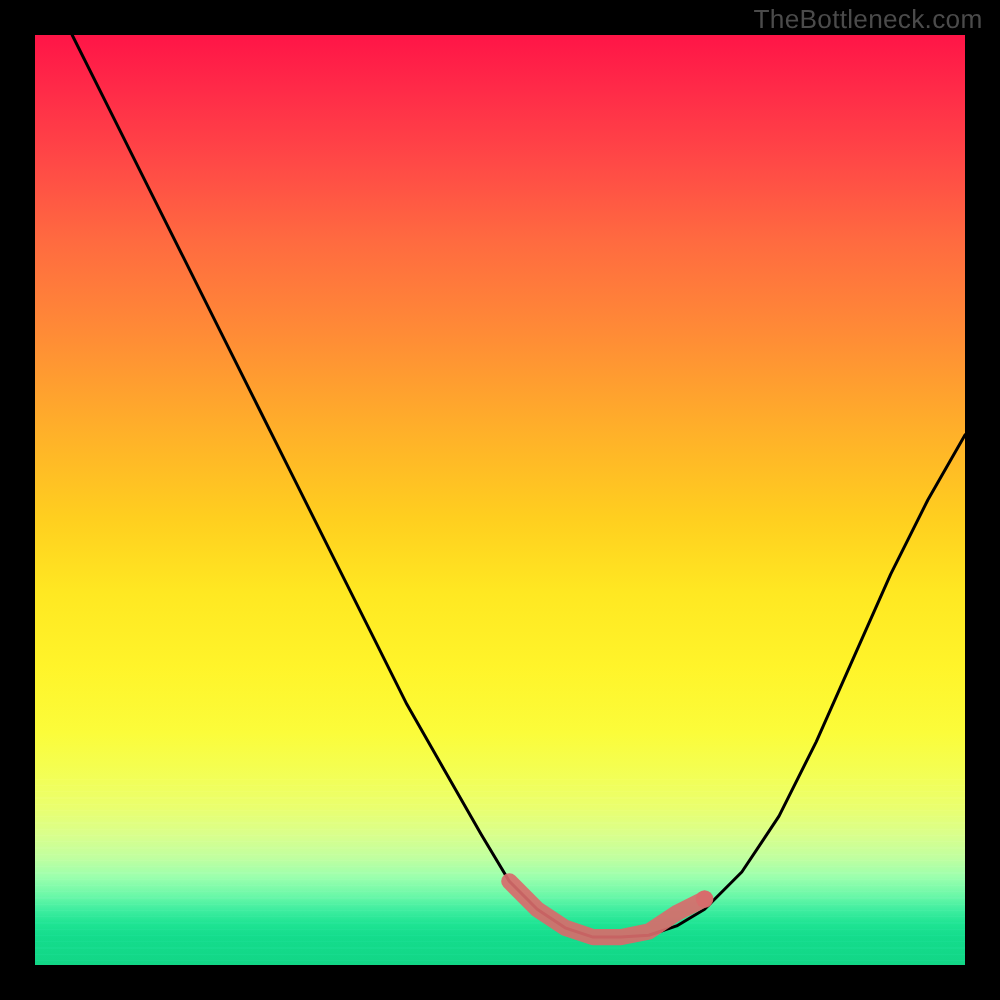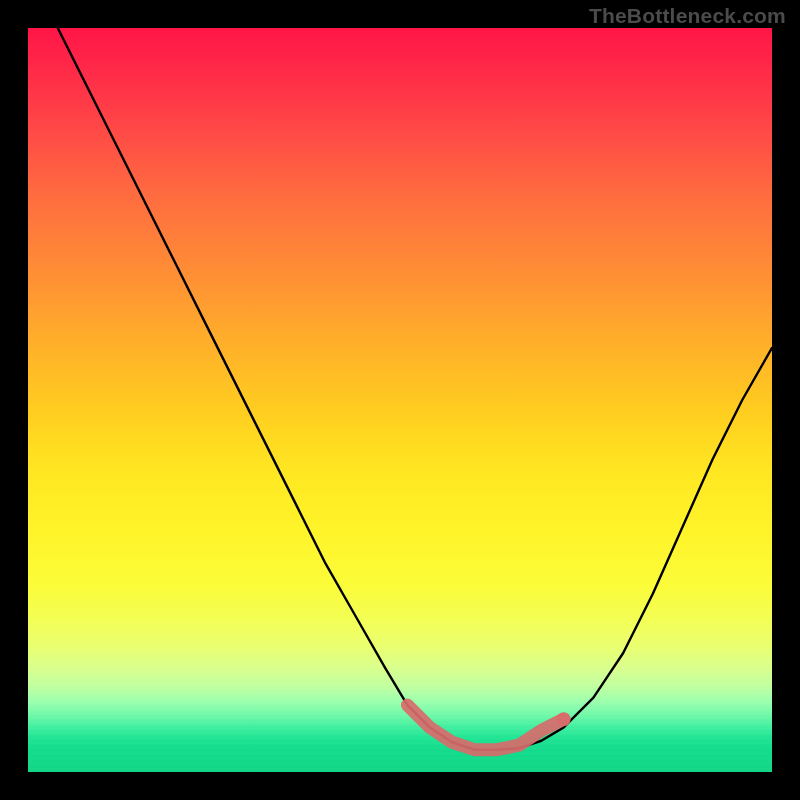--- a/index.html
+++ b/index.html
@@ -71,21 +71,21 @@
   svg.curve {
     position: absolute;
     inset: 0;
   }
   .watermark {
     position: absolute;
     top: 4px;
     right: 14px;
     color: #4b4b4b;
     font-size: 21px;
-    font-weight: 700;
+    font-weight: 400;
     letter-spacing: 0.2px;
     user-select: none;
   }
 </style>
 </head>
 <body>
 
 <div class="frame">
 
   <div class="watermark">TheBottleneck.com</div>

